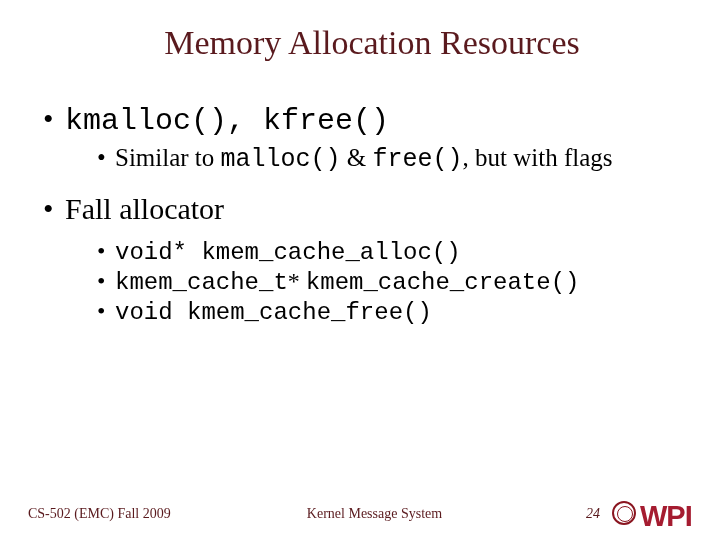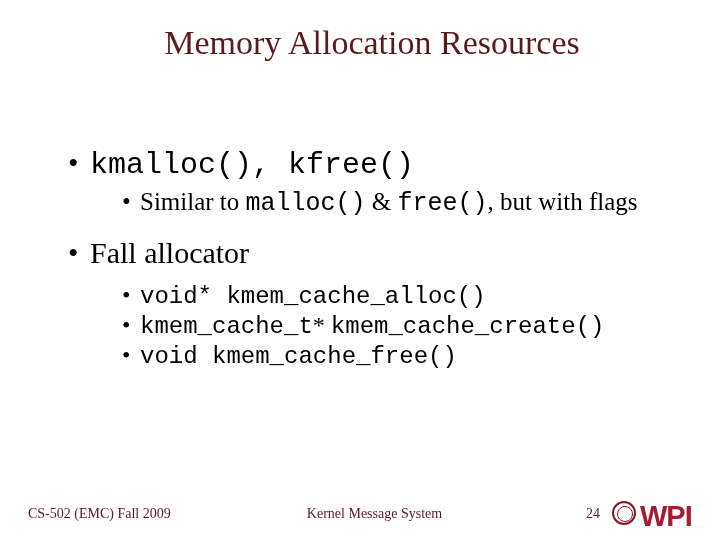--- a/index.html
+++ b/index.html
@@ -23,23 +23,22 @@
     top: 24px;
     left: 12px;
     width: 720px;
     text-align: center;
     font-size: 34px;
     color: #5a1a1e;
   }
   .content {
     position: absolute;
     top: 102px;
-    left: 68px;
+    left: 43px;
     width: 620px;
-    margin-top: 44px;
   }
   .b1 {
     font-size: 30px;
     margin-bottom: 6px;
   }
   .b1 .bullet {
     display: inline-block;
     width: 22px;
   }
   .b2 {
@@ -84,20 +83,21 @@
     position: absolute;
     left: 13px;
     right: 0;
     bottom: 6px;
     text-align: center;
   }
   .footer-num {
     position: absolute;
     right: 108px;
     bottom: 6px;
+    font-style: italic;
   }
   .logo {
     position: absolute;
     right: 0;
     bottom: 0;
     width: 96px;
     height: 30px;
   }
   .logo-seal {
     position: absolute;

